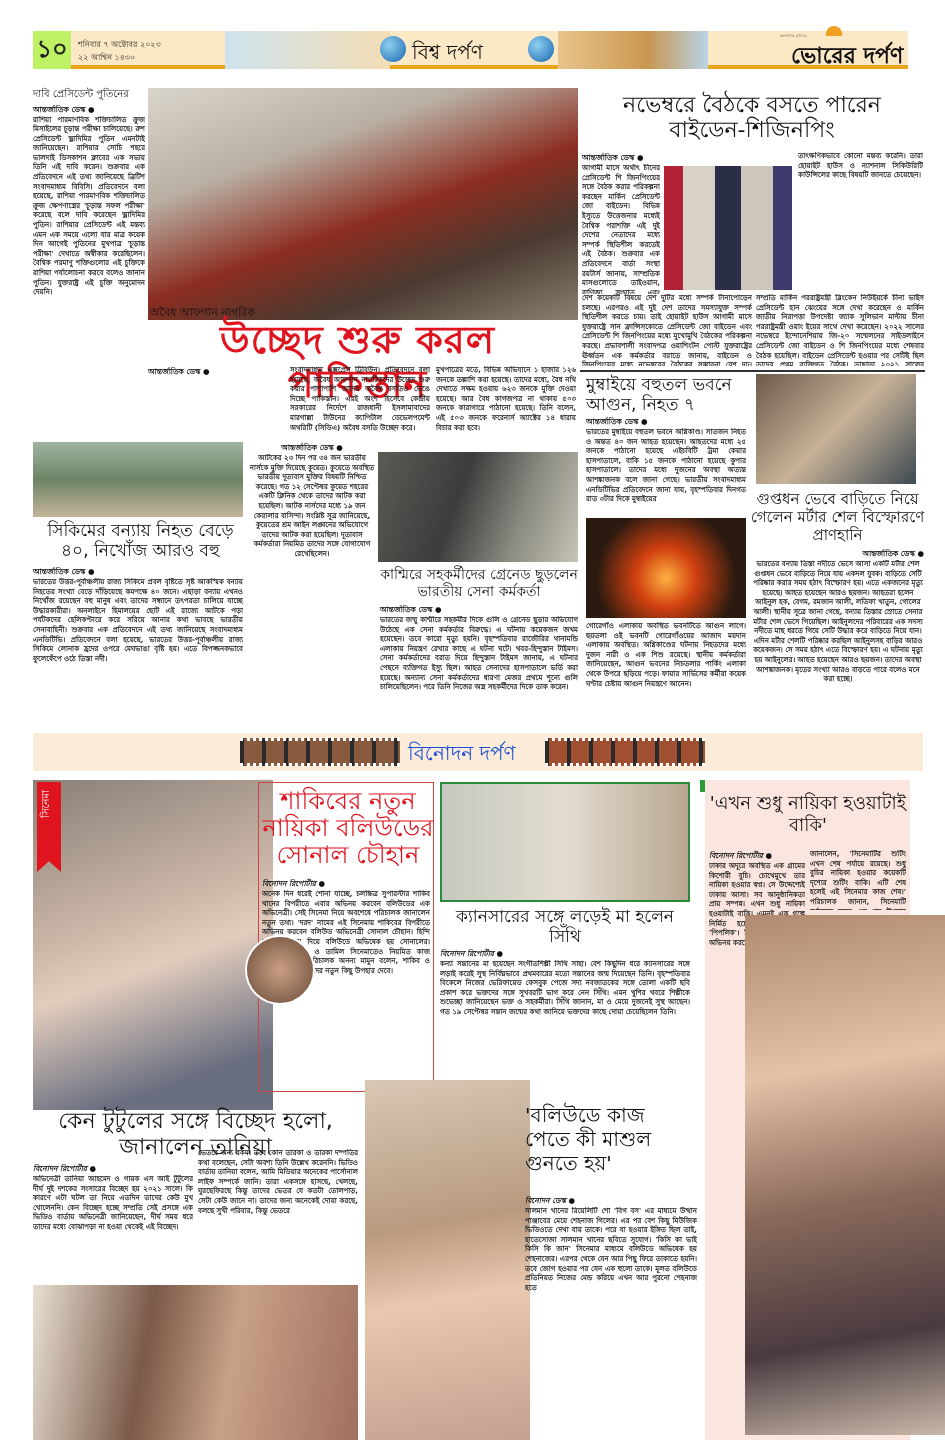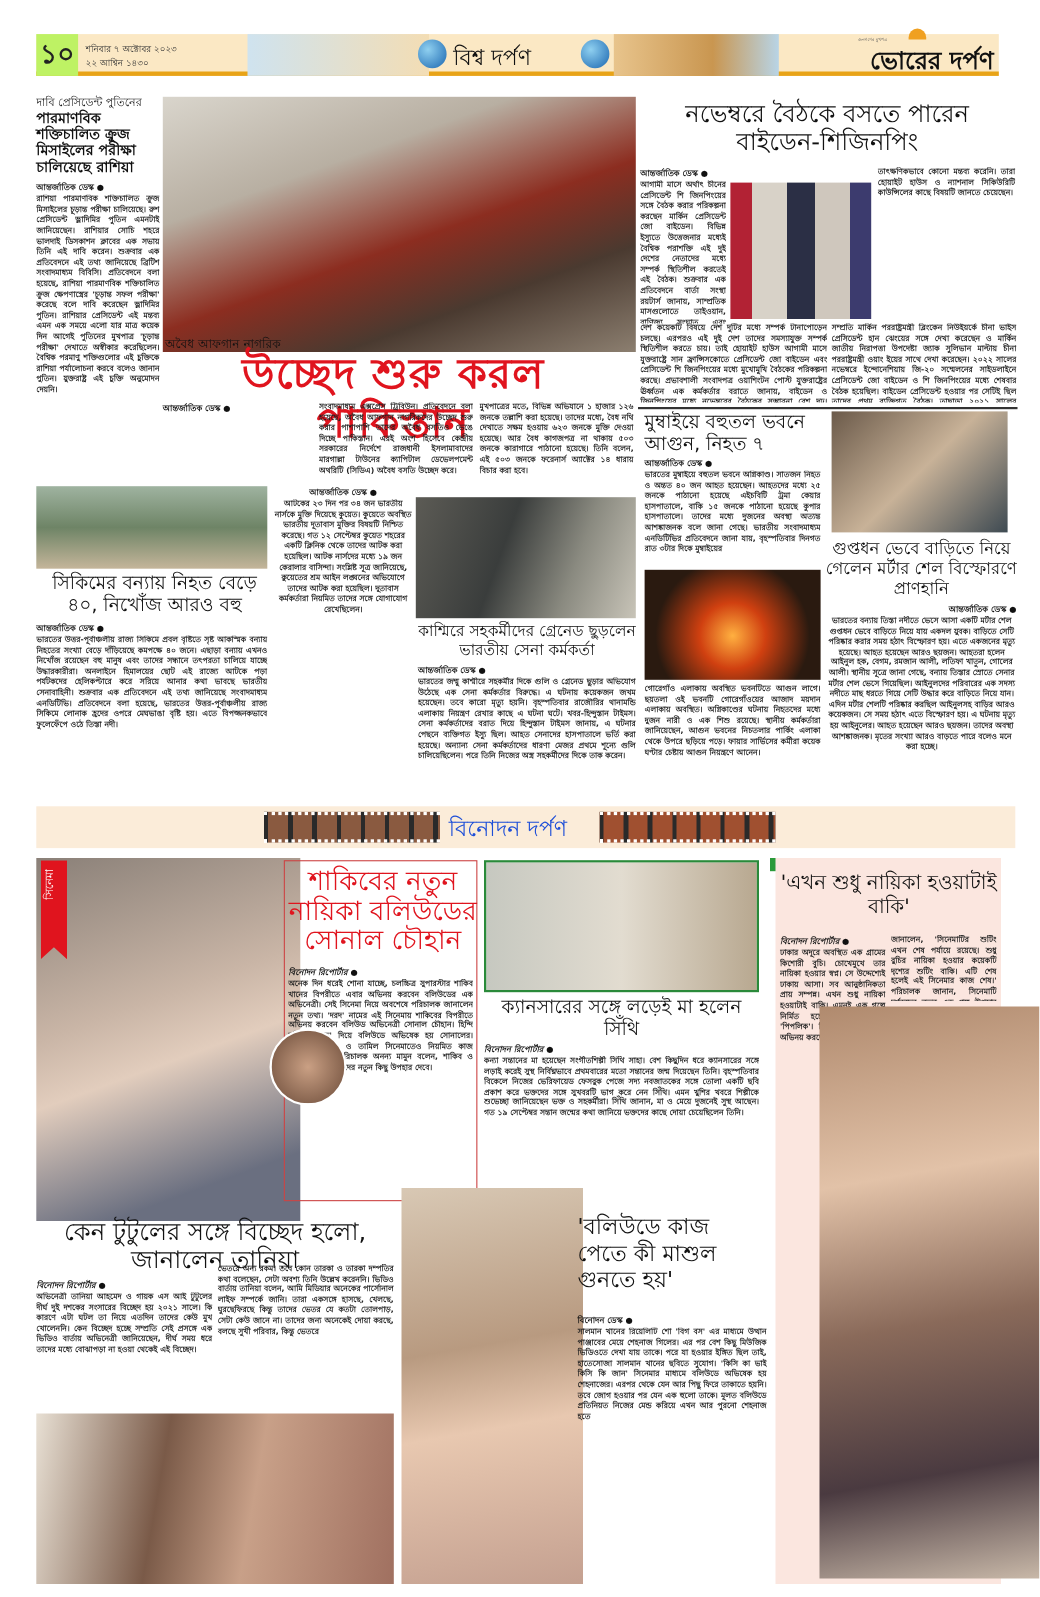--- a/index.html
+++ b/index.html
@@ -31,21 +31,20 @@
 <div class="abs" style="left:380px;top:36px;width:26px;height:26px;border-radius:50%;background:radial-gradient(circle at 35% 35%,#8fd0f0,#1a66b0);"></div>
 <div class="abs" id="sectitle" style="left:412px;top:37px;">বিশ্ব দর্পণ</div>
 <div class="abs" style="left:528px;top:36px;width:26px;height:26px;border-radius:50%;background:radial-gradient(circle at 35% 35%,#8fd0f0,#1a66b0);"></div>
 <div class="abs" style="left:558px;top:31px;width:150px;height:38px;background:linear-gradient(90deg,#e8c48c,#c99650 60%,#b8d4e6);"></div>
 <div class="abs" style="left:780px;top:33px;font-size:4px;color:#555;">জনগণের মুখপত্র</div>
 <div class="abs" style="left:826px;top:26px;width:16px;height:10px;border-radius:8px 8px 0 0;background:#f0a020;"></div>
 <div class="abs" id="brand" style="left:775px;top:38px;margin-left:16px;">ভোরের দর্পণ</div>
 
 <div class="abs" style="left:33px;top:88px;width:112px;">
   <div class="hl" style="font-size:10px;text-align:left;">দাবি প্রেসিডেন্ট পুতিনের</div>
-  <div class="hl" style="font-size:13px;font-weight:bold;text-align:left;margin-top:2px;">পারমাণবিক শক্তিচালিত ক্রুজ মিসাইলের পরীক্ষা চালিয়েছে রাশিয়া</div>
   <span class="desk" style="margin-top:4px;">আন্তর্জাতিক ডেস্ক ●</span>
   <div class="txt" style="height:220px;">রাশিয়া পারমাণবিক শক্তিচালিত ক্রুজ মিসাইলের চূড়ান্ত পরীক্ষা চালিয়েছে। রুশ প্রেসিডেন্ট ভ্লাদিমির পুতিন এমনটাই জানিয়েছেন। রাশিয়ার সোচি শহরে ভালদাই ডিসকাশন ক্লাবের এক সভায় তিনি এই দাবি করেন। শুক্রবার এক প্রতিবেদনে এই তথ্য জানিয়েছে ব্রিটিশ সংবাদমাধ্যম বিবিসি। প্রতিবেদনে বলা হয়েছে, রাশিয়া পারমাণবিক শক্তিচালিত ক্রুজ ক্ষেপণাস্ত্রের 'চূড়ান্ত সফল পরীক্ষা' করেছে বলে দাবি করেছেন ভ্লাদিমির পুতিন। রাশিয়ার প্রেসিডেন্ট এই মন্তব্য এমন এক সময়ে এলো যার মাত্র কয়েক দিন আগেই পুতিনের মুখপাত্র 'চূড়ান্ত পরীক্ষা' দেখাতে অস্বীকার করেছিলেন। বৈশ্বিক পরমাণু শক্তিগুলোর এই চুক্তিকে রাশিয়া পর্যালোচনা করবে বলেও জানান পুতিন। যুক্তরাষ্ট্র এই চুক্তি অনুমোদন দেয়নি।</div>
 </div>
 <div class="abs photo" style="left:148px;top:88px;width:430px;height:232px;background:linear-gradient(160deg,#d9d5cc 0%,#b8afa2 30%,#8c2d20 55%,#4a3a30 75%,#8c7f70 100%);"></div>
 
 <div class="abs" style="left:582px;top:92px;width:340px;font-size:22px;line-height:27px;">
   <div class="hl" style="font-size:22px;">নভেম্বরে বৈঠকে বসতে পারেন বাইডেন-শিজিনপিং</div>
 </div>
 <div class="abs" style="left:582px;top:152px;width:78px;">
   <span class="desk">আন্তর্জাতিক ডেস্ক ●</span>
@@ -151,15 +150,15 @@
   <div class="txt" style="height:105px;">অভিনেত্রী তানিয়া আহমেদ ও গায়ক এস আই টুটুলের দীর্ঘ দুই দশকের সংসারের বিচ্ছেদ হয় ২০২১ সালে। কি কারণে এটা ঘটল তা নিয়ে এতদিন তাদের কেউ মুখ খোলেননি। কেন বিচ্ছেদ হচ্ছে সম্প্রতি সেই প্রসঙ্গে এক ভিডিও বার্তায় অভিনেত্রী জানিয়েছেন, দীর্ঘ সময় ধরে তাদের মধ্যে বোঝাপড়া না হওয়া থেকেই এই বিচ্ছেদ।</div>
 </div>
 <div class="abs" style="left:198px;top:1112px;width:160px;margin-top:37px;">
   <div class="txt" style="height:115px;">ভেতরে অন্য রকম। তবে কোন তারকা ও তারকা দম্পতির কথা বলেছেন, সেটা অবশ্য তিনি উল্লেখ করেননি। ভিডিও বার্তায় তানিয়া বলেন, আমি মিডিয়ার অনেকের পার্সোনাল লাইফ সম্পর্কে জানি। তারা একসঙ্গে হাসছে, খেলছে, ঘুরছেফিরছে কিন্তু তাদের ভেতর যে কতটা তোলপাড়, সেটা কেউ জানে না। তাদের জন্য অনেকেই দোয়া করছে, বলছে সুখী পরিবার, কিন্তু ভেতরে</div>
 </div>
 <div class="abs photo" style="left:33px;top:1285px;width:325px;height:155px;background:linear-gradient(100deg,#e8e0d4,#7a5a48 35%,#c8a088 60%,#a07060);"></div>
 
 <div class="abs photo" style="left:365px;top:1080px;width:165px;height:360px;background:linear-gradient(170deg,#d8c8b4,#b89a80 40%,#e8c8b0 60%,#c4a090);"></div>
 <div class="abs hl" style="left:525px;top:1103px;width:170px;font-size:20px;line-height:24px;text-align:left;">'বলিউডে কাজ পেতে কী মাশুল গুনতে হয়'</div>
 <div class="abs" style="left:525px;top:1195px;width:172px;">
-  <span class="desk" style="">বিনোদন ডেস্ক ●</span>
+  <span class="desk" style="font-style:italic;">বিনোদন ডেস্ক ●</span>
   <div class="txt" style="height:210px;">সালমান খানের রিয়েলিটি শো 'বিগ বস' এর মাধ্যমে উত্থান পাঞ্জাবের মেয়ে শেহনাজ গিলের। এর পর বেশ কিছু মিউজিক ভিডিওতে দেখা যায় তাকে। পরে যা হওয়ার ইঙ্গিত ছিল তাই, হাতেসোজা সালমান খানের ছবিতে সুযোগ। 'কিসি কা ভাই কিসি কি জান' সিনেমার মাধ্যমে বলিউডে অভিষেক হয় শেহনাজের। এরপর থেকে যেন আর পিছু ফিরে তাকাতে হয়নি। তবে জোগ হওয়ার পর যেন এক হুলো তাকে। মূলত বলিউডে প্রতিনিয়ত নিজের মেন্ড করিয়ে এখন আর পুরনো শেহনাজ হতে</div>
 </div>
 
 </body></html>

